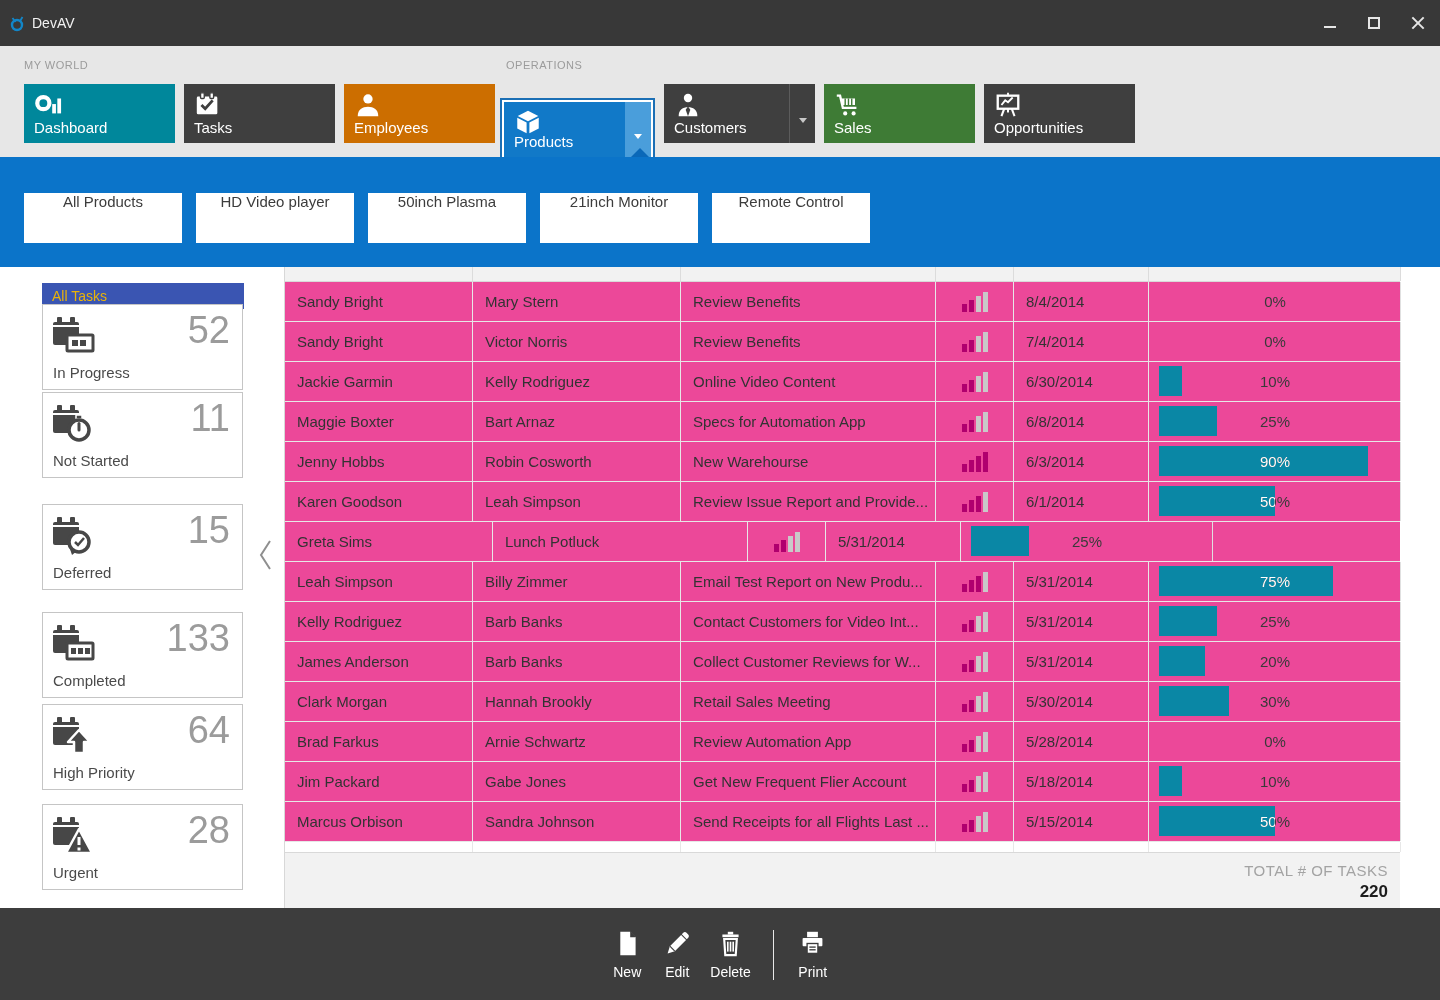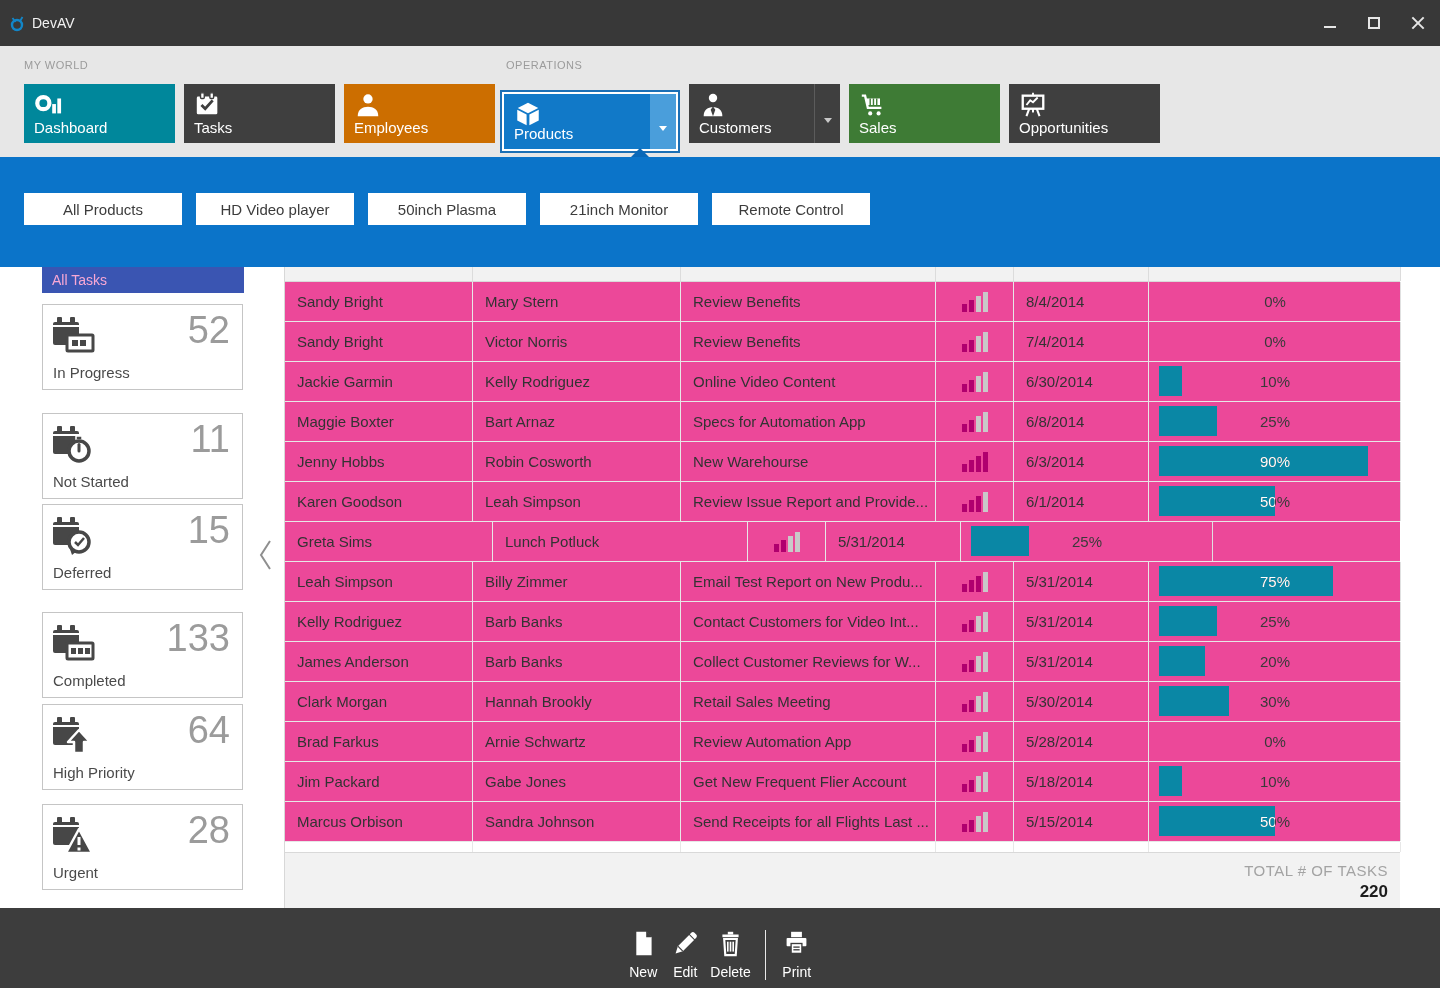--- a/index.html
+++ b/index.html
@@ -21,40 +21,40 @@
 
   
   .ribbon{position:absolute;left:0;top:46px;width:1440px;height:111px;background:#e7e7e7}
   .group-label{position:absolute;top:13px;font-size:11px;color:#9b9b9b;letter-spacing:.5px}
   #grp0-label{left:24px}
   #grp1-label{left:506px}
   .tile-row{position:absolute;top:36px;display:flex;gap:9px;align-items:flex-start}
   #grp0-tiles{left:24px}
   #grp1-tiles{left:500px}
   .tile{width:151px;height:59px;margin-top:2px;position:relative;color:#fff;cursor:pointer}
-  .tile.selected{width:180px;height:63px;margin-top:8px;border:2px solid #1b6fb5;box-shadow:inset 0 0 0 2px #fff}
+  .tile.selected{width:155px;height:63px;margin-top:16px;border:2px solid #1b6fb5;box-shadow:inset 0 0 0 2px #fff}
   .ticon{position:absolute;left:10px;top:7px;width:28px;height:28px}
   .tile.selected .ticon{left:12px;top:9px}
   .tlabel{position:absolute;left:10px;bottom:7px;font-size:15px;white-space:nowrap}
   .tile.selected .tlabel{left:12px;bottom:9px}
   .drop{position:absolute;top:0;right:0;bottom:0;width:26px;display:flex;align-items:center;justify-content:center}
   .tile.selected .drop{top:2px;right:2px;bottom:2px;background:#4a9edb}
   .drop.dark-strip{border-left:1px solid #5c5c5c}
   .caret-down{width:0;height:0;border-left:4px solid transparent;border-right:4px solid transparent;border-top:5px solid #fff;margin-top:14px}
   .drop.dark-strip .caret-down{border-top-color:#c8c8c8}
 
   
   .blue-band{position:absolute;left:0;top:157px;width:1440px;height:110px;background:#0b74c9}
   .band-caret{position:absolute;left:631px;top:148px;width:0;height:0;border-left:9px solid transparent;border-right:9px solid transparent;border-bottom:9px solid #0a68b8}
   .filter-row{position:absolute;left:24px;top:36px;display:flex;gap:14px}
-  .fbtn{width:158px;height:32px;background:#fff;color:#3c3c3c;font-size:15px;display:flex;align-items:center;justify-content:center;cursor:pointer;white-space:nowrap}
+  .fbtn{width:158px;height:50px;background:#fff;color:#3c3c3c;font-size:15px;display:flex;justify-content:center;cursor:pointer;white-space:nowrap}
 
   
   .sidebar{position:absolute;left:0;top:267px;width:283px;height:641px;background:#fff}
-  .seltask{position:absolute;left:42px;top:0;width:202px;height:26px;background:#3a55b2;color:#f9a8d4;font-size:14px;line-height:26px;padding-left:10px;cursor:pointer}
+  .seltask{position:absolute;left:42px;top:16px;width:202px;height:26px;background:#3a55b2;color:#eab308;font-size:14px;line-height:26px;padding-left:10px;cursor:pointer}
   .stile{position:absolute;left:42px;width:201px;height:86px;border:1px solid #c5c5c5;background:#fff;cursor:pointer}
   .sicon{position:absolute;left:9px;top:10px;width:44px;height:42px}
   .scount{position:absolute;right:12px;top:4px;font-size:38px;color:#9b9b9b}
   .slabel{position:absolute;left:10px;bottom:8px;font-size:15px;color:#4a4a4a}
   .collapse{position:absolute;left:255px;top:271px;width:22px;height:34px;cursor:pointer}
 
   
   .grid{position:absolute;left:284px;top:267px;width:1116px;height:641px;background:#fff;border-left:1px solid #d8d8d8}
   .gheader{height:15px;background:#f2f2f2;border-bottom:1px solid #d9d9d9;display:flex}
   .gheader .gc{border-right:1px solid #dcdcdc;height:100%}
@@ -74,21 +74,21 @@
   .prog-label{position:absolute;left:0;top:0;width:252px;text-align:center;line-height:39px;font-size:15px;color:#3a3a3a}
   .prog-clip{position:absolute;left:0;top:0;bottom:0;overflow:hidden}
   .prog-clip .prog-label{color:#fff}
   .partialrow{height:10px;display:flex}
   .partialrow .gc{border-right:1px solid #e7e7e7;height:100%}
   .gfooter{height:56px;background:#f2f2f2;border-top:1px solid #d9d9d9;text-align:right;padding:9px 12px 0 0}
   .gf-label{font-size:15px;color:#a3a3a3;letter-spacing:.5px}
   .gf-value{font-size:17px;font-weight:bold;color:#1c1c1c;margin-top:3px}
 
   
-  .toolbar{position:absolute;left:0;top:908px;width:1440px;height:80px;background:#3d3d3d;display:flex;justify-content:center;align-items:flex-start;padding-top:22px;gap:8px}
+  .toolbar{position:absolute;left:0;top:908px;width:1440px;height:92px;background:#3d3d3d;display:flex;justify-content:center;align-items:flex-start;padding-top:22px;gap:16px}
   .titem{display:flex;flex-direction:column;align-items:center;gap:7px;color:#fff;font-size:14px;cursor:pointer;min-width:34px}
   .titem .ticon2{width:27px;height:27px}
   .tsep{width:1px;height:50px;background:#e8e8e8;margin:0 6px}
 </style>
 </head>
 <body>
 
 <div class="titlebar">
   <span class="app-logo">
     <svg viewBox="0 0 20 20" width="20" height="20">
@@ -231,21 +231,21 @@
             <rect x="5" y="2" width="5" height="7" rx="1" fill="#474747"></rect>
             <rect x="18" y="2" width="5" height="7" rx="1" fill="#474747"></rect>
             <rect x="1" y="10" width="26" height="2" fill="#fff"></rect>
             <rect x="15" y="20" width="26" height="16" rx="1" fill="#fff" stroke="#474747" stroke-width="3"></rect>
             <rect x="20" y="25" width="6" height="6" fill="#474747"></rect>
             <rect x="28" y="25" width="6" height="6" fill="#474747"></rect>
           </svg></span>
         <span class="scount">52</span>
         <span class="slabel">In Progress</span>
       </div>
-      <div class="stile" style="top: 146px;">
+      <div class="stile" style="top: 125px;">
         <span class="sicon"><svg viewBox="0 0 44 42" width="44" height="42">
             <rect x="1" y="7" width="26" height="23" rx="2" fill="#474747"></rect>
             <rect x="5" y="2" width="5" height="7" rx="1" fill="#474747"></rect>
             <rect x="18" y="2" width="5" height="7" rx="1" fill="#474747"></rect>
             <rect x="1" y="10" width="26" height="2" fill="#fff"></rect>
             <rect x="24" y="12" width="6" height="4" fill="#474747" stroke="#fff" stroke-width="1.5"></rect>
             <circle cx="27" cy="27" r="10" fill="#fff" stroke="#474747" stroke-width="3.5"></circle>
             <line x1="27" y1="27" x2="27" y2="20.5" stroke="#474747" stroke-width="3" stroke-linecap="round"></line>
           </svg></span>
         <span class="scount">11</span>

